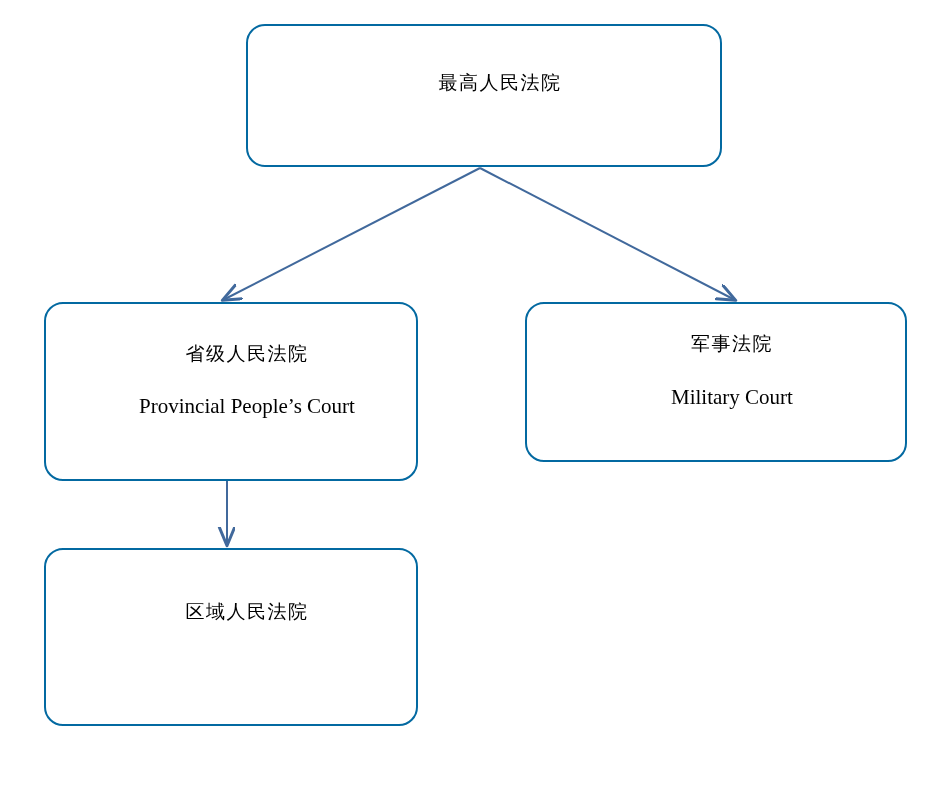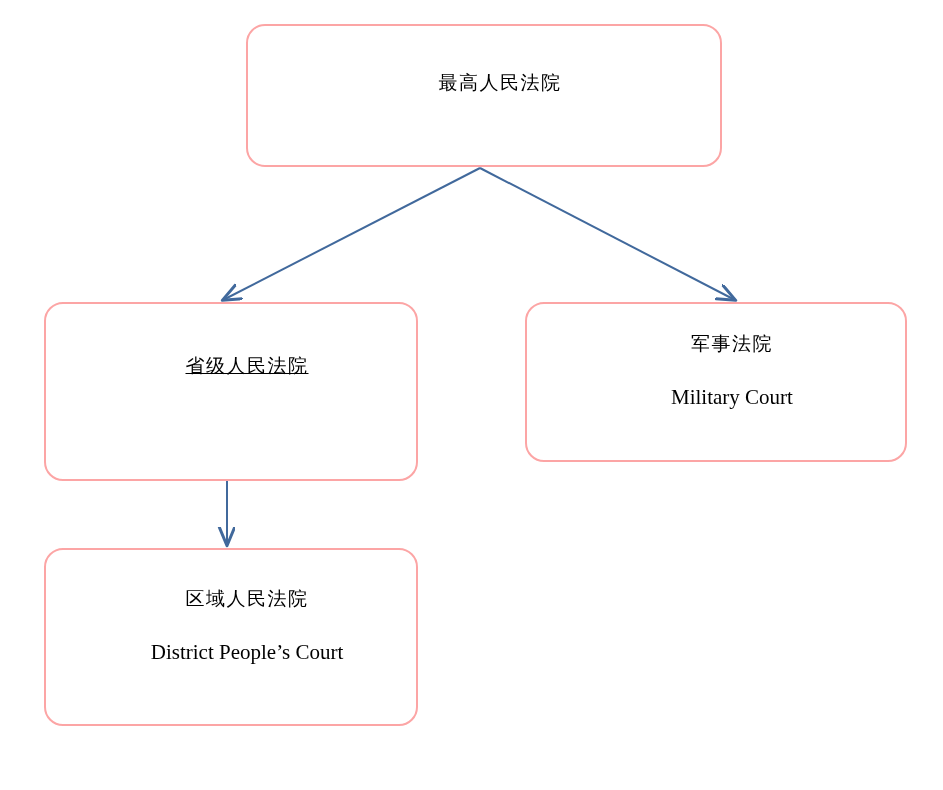--- a/index.html
+++ b/index.html
@@ -28,21 +28,21 @@
     left: 0;
     top: 0;
     width: 943px;
     height: 790px;
     pointer-events: none;
   }
   .node {
     position: absolute;
     box-sizing: border-box;
     background: #ffffff;
-    border: 2px solid #fca5a5;
+    border: 2px solid #0369a1;
     border-radius: 19px;
     display: flex;
     flex-direction: column;
     align-items: center;
     justify-content: center;
     text-align: center;
     padding-left: 32px;
   }
   .node-label-cn {
     font-family: "DejaVu Serif", "Liberation Serif", serif;
@@ -60,21 +60,21 @@
     white-space: nowrap;
   }
   
   #node-supreme {
     left: 246px;  top: 24px;  width: 476px;  height: 143px;
   }
   #node-supreme .node-label-cn { margin-bottom: 26px; }
   #node-provincial {
     left: 44px;   top: 302px; width: 374px;  height: 179px;
   }
-  #node-provincial .node-label-cn { margin-bottom: 30px; text-decoration: underline; }
+  #node-provincial .node-label-cn { margin-bottom: 30px; }
   #node-provincial .stack { margin-top: -22px; }
   #node-military {
     left: 525px;  top: 302px; width: 382px;  height: 160px;
   }
   #node-military .node-label-cn { margin-bottom: 30px; }
   #node-military .stack { margin-top: -22px; }
   #node-district {
     left: 44px;   top: 548px; width: 374px;  height: 178px;
   }
   #node-district .node-label-cn { margin-bottom: 30px; }
@@ -106,30 +106,30 @@
 
   <div class="node" id="node-supreme">
     <div class="stack">
       <span class="node-label-cn">最高人民法院</span>
     </div>
   </div>
 
   <div class="node" id="node-provincial">
     <div class="stack">
       <span class="node-label-cn">省级人民法院</span>
+      <span class="node-label-en">Provincial People’s Court</span>
     </div>
   </div>
 
   <div class="node" id="node-military">
     <div class="stack">
       <span class="node-label-cn">军事法院</span>
       <span class="node-label-en">Military Court</span>
     </div>
   </div>
 
   <div class="node" id="node-district">
     <div class="stack">
       <span class="node-label-cn">区域人民法院</span>
-      <span class="node-label-en">District People’s Court</span>
     </div>
   </div>
 
 </div>
 
 </body></html>

